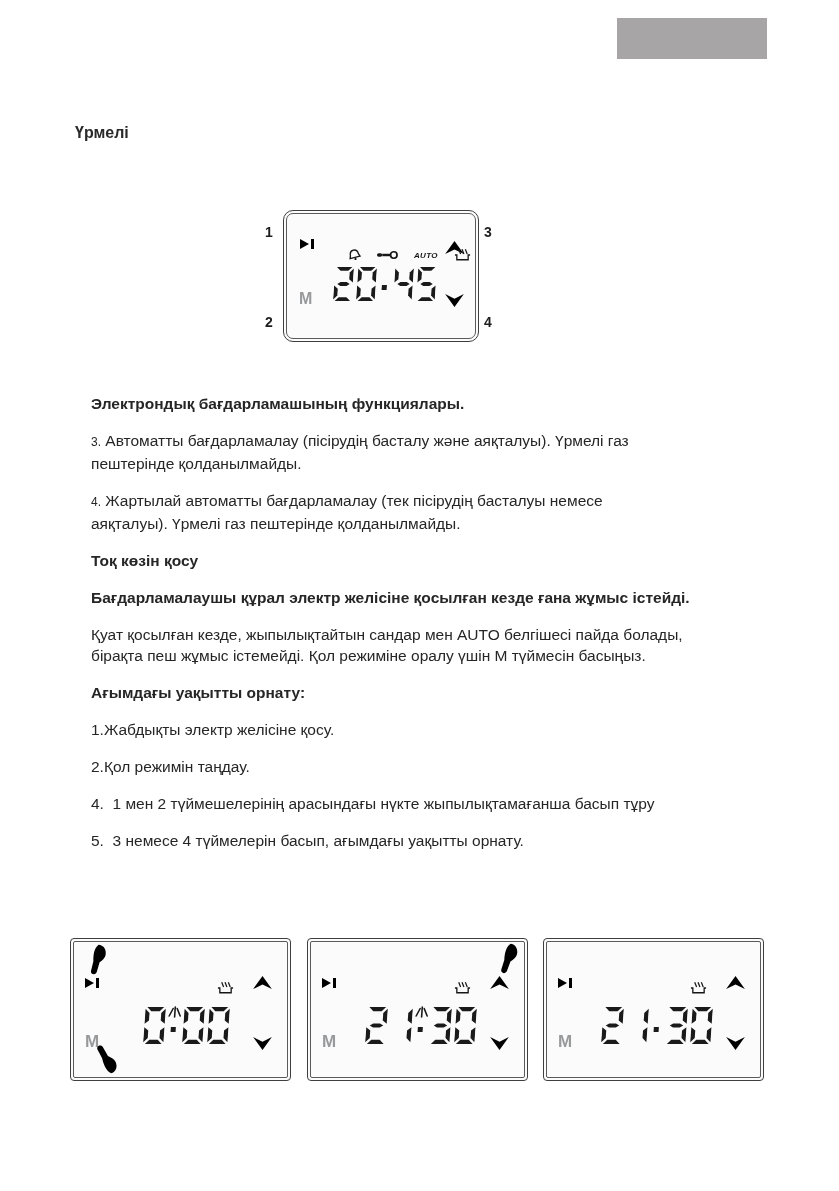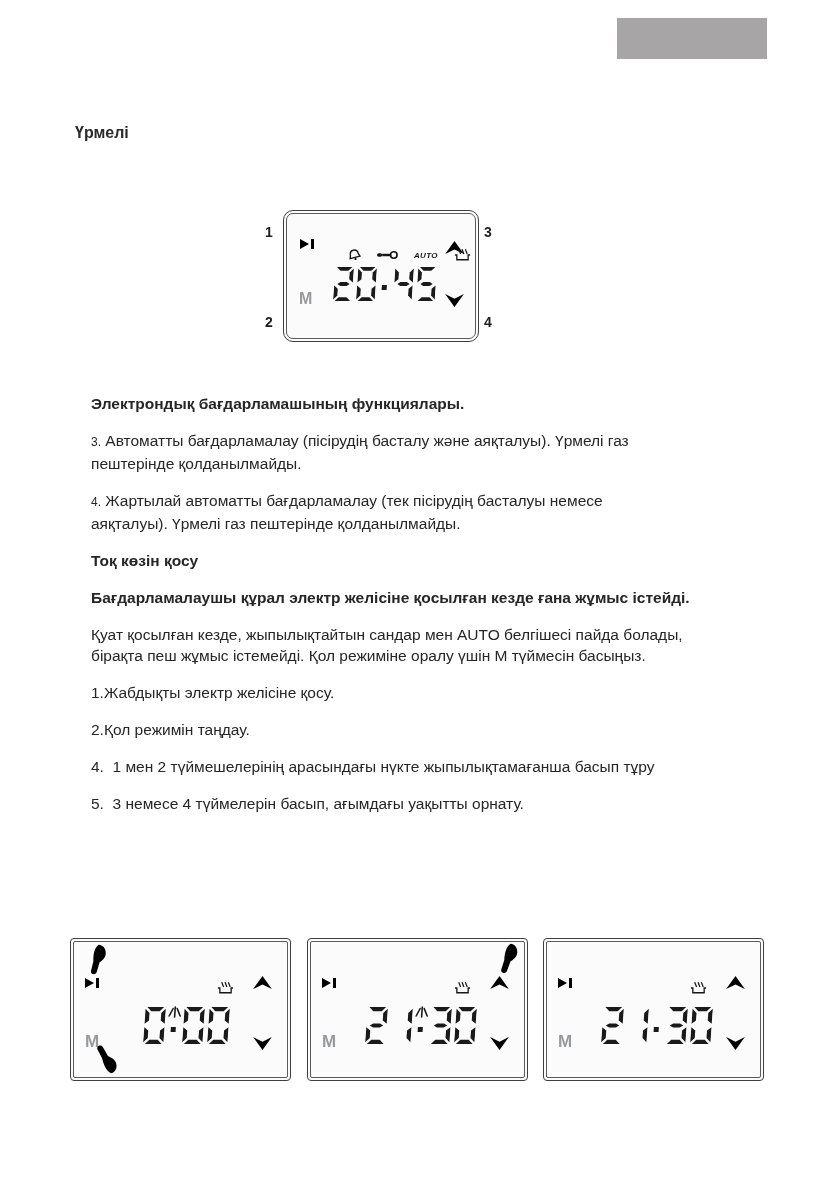--- a/index.html
+++ b/index.html
@@ -185,20 +185,21 @@
   <div class="text-block">
     <p class="b mb13">Электрондық бағдарламашының функциялары.</p>
     <p class="mb12"><span class="num-sm">3.</span> <span>Автоматты бағдарламалау (пісірудің басталу және аяқталуы). Үрмелі газ
 пештерінде қолданылмайды.</span></p>
     <p class="mb13"><span class="num-sm">4.</span> <span>Жартылай автоматты бағдарламалау (тек пісірудің басталуы немесе
 аяқталуы). Үрмелі газ пештерінде қолданылмайды.</span></p>
     <p class="b mb22">Тоқ көзін қосу</p>
     <p class="b mb0">Бағдарламалаушы құрал электр желісіне қосылған кезде ғана жұмыс істейді.</p>
     <p class="mb9">Қуат қосылған кезде, жыпылықтайтын сандар мен AUTO белгішесі пайда болады,
 бірақта пеш жұмыс істемейді. Қол режиміне оралу үшін M түймесін басыңыз.</p>
+    <p class="b mb9">Ағымдағы уақытты орнату:</p>
     <p class="mb20">1.Жабдықты электр желісіне қосу.</p>
     <p class="mb11">2.Қол режимін таңдау.</p>
     <p class="mb9">4.&nbsp; 1 мен 2 түймешелерінің арасындағы нүкте жыпылықтамағанша басып тұру</p>
     <p class="mb0">5.&nbsp; 3 немесе 4 түймелерін басып, ағымдағы уақытты орнату.</p>
   </div>
 
   <div class="display small pos-a">
     <span class="dskip">
       <svg width="17" height="12" viewBox="0 0 17 12">
           <use href="#tpl-skip"></use>

